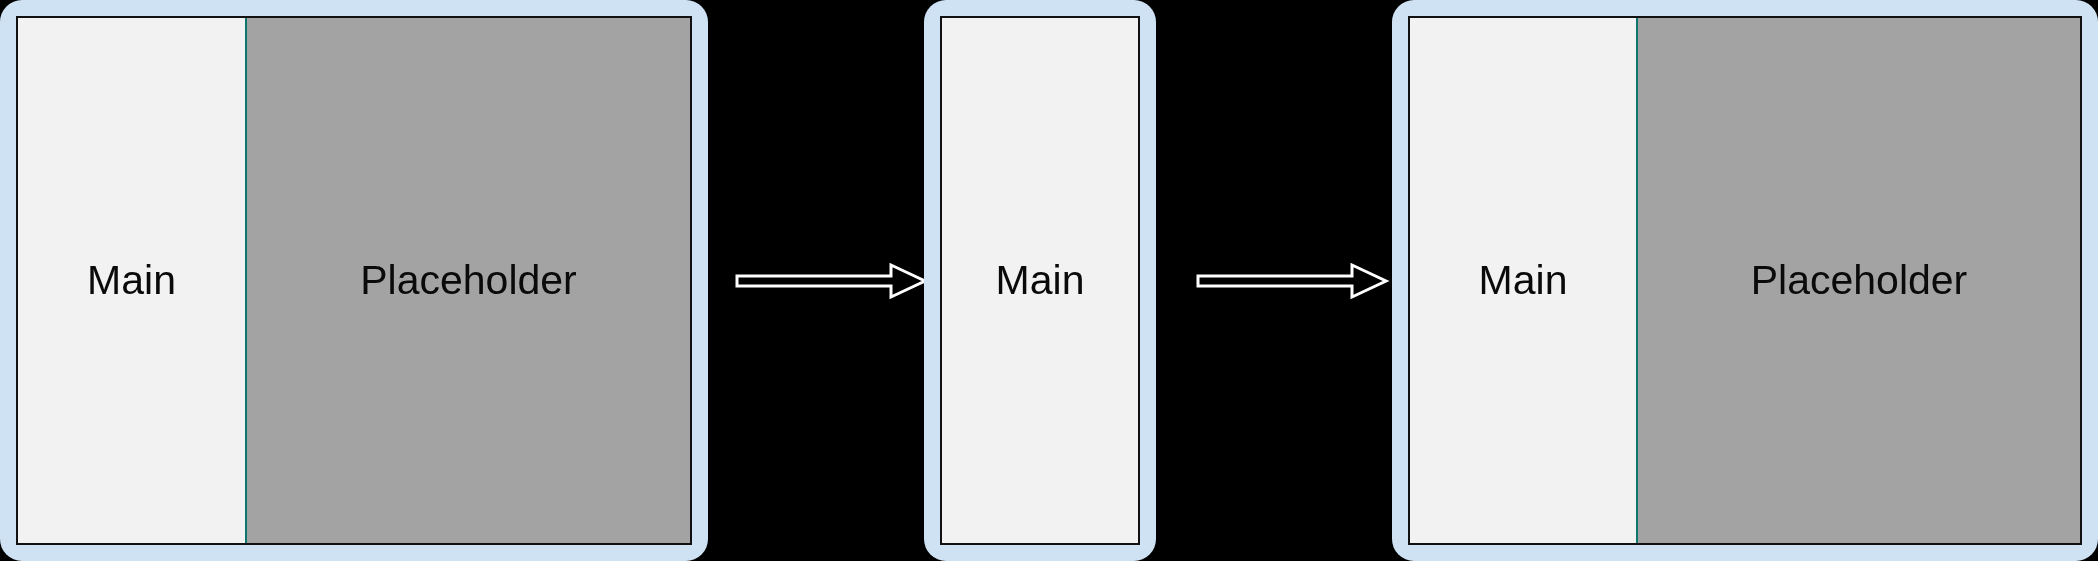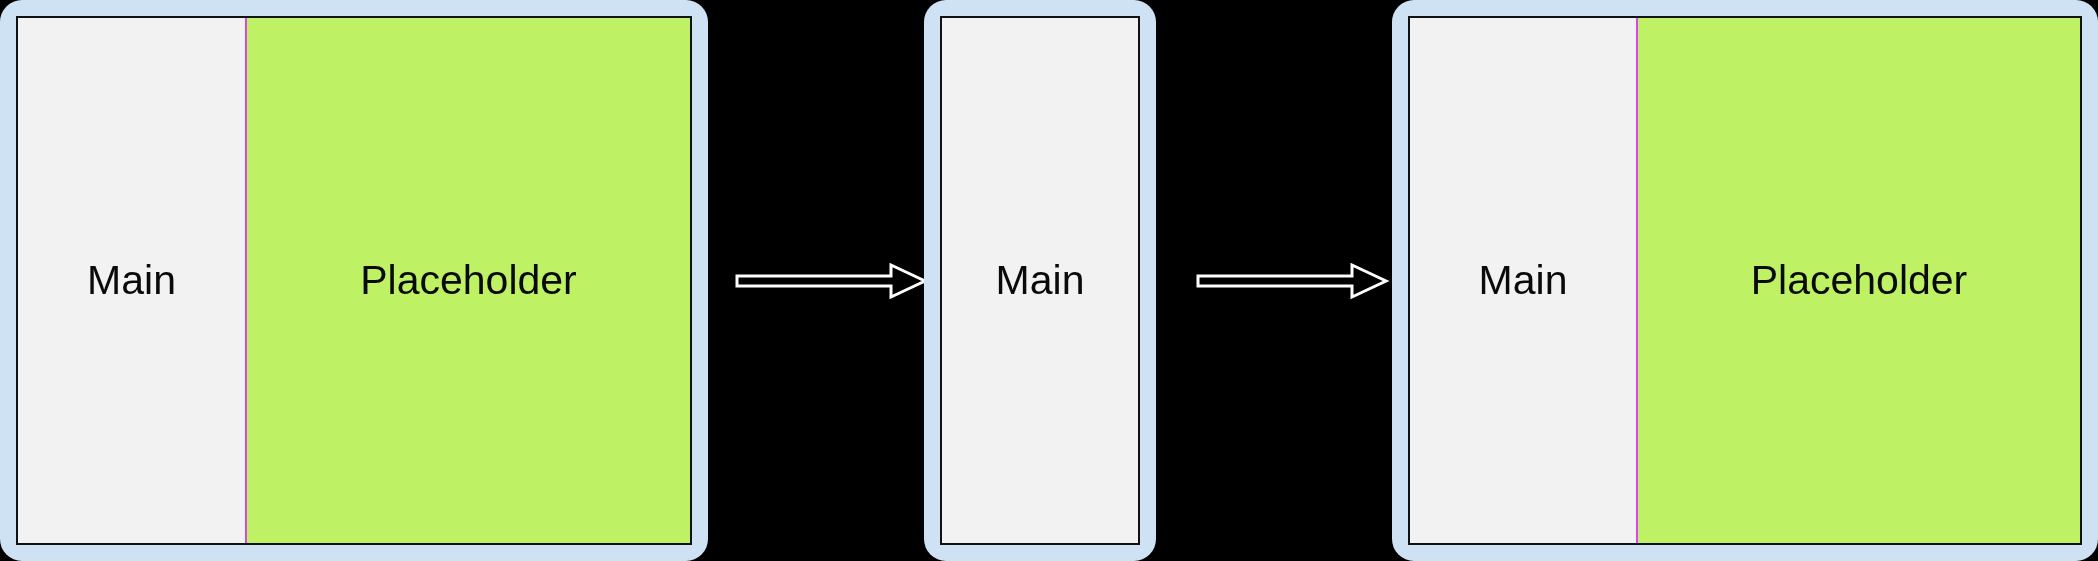--- a/index.html
+++ b/index.html
@@ -45,22 +45,22 @@
     display: flex;
     align-items: center;
     justify-content: center;
     box-sizing: border-box;
     height: 100%;
   }
   .panel-main {
     background: #f2f2f2;
   }
   .panel-placeholder {
-    background: #bef264;
-    border-left: 2px solid #d946ef;
+    background: #a3a3a3;
+    border-left: 2px solid #0f766e;
     flex: 1 1 auto;
   }
   .panel-label {
     font-family: "Liberation Sans", sans-serif;
     font-size: 41px;
     line-height: 1;
     color: #0a0a0a;
     white-space: nowrap;
     letter-spacing: 0px;
   }

